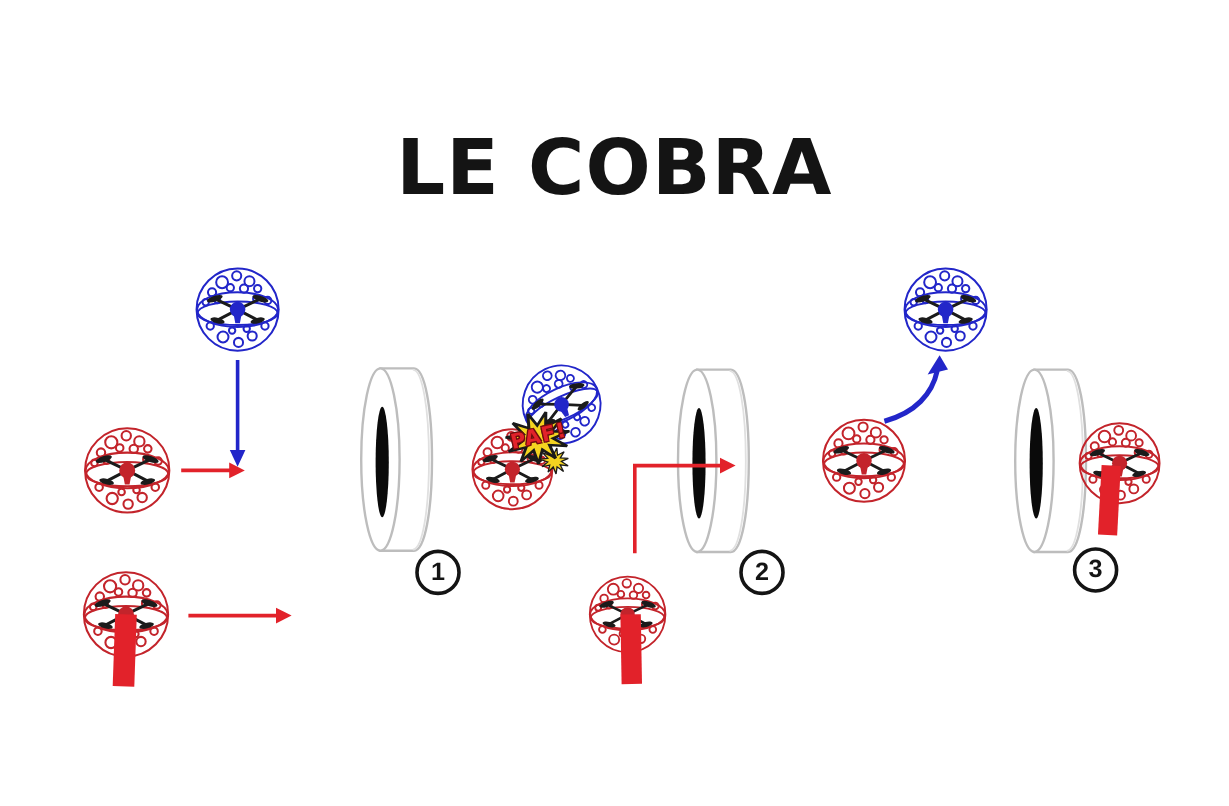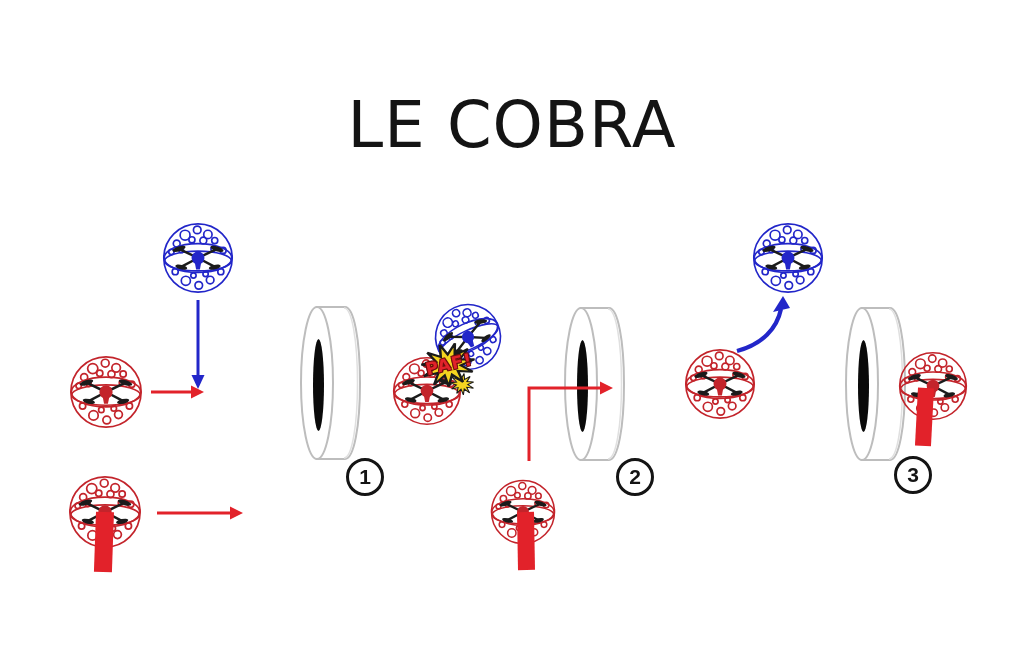--- a/index.html
+++ b/index.html
@@ -1,23 +1,23 @@
 <!DOCTYPE html>
 <html style="--blue: #2226c9; --red: #c3242b; --bright-red: #e2222a; --ink: #141414; --tire-outline: #bdbdbd; --burst-yellow: #f4d420;"><head>
 <meta charset="utf-8">
 <style>
   html,body{margin:0;padding:0;background:#fff;}
   .stage{
     position:relative;width:1024px;height:672px;background:#fff;overflow:hidden;
     font-family:"Liberation Sans",sans-serif;
   }
   .title{
-    position:absolute;top:92px;left:0;right:0;margin:0;
+    position:absolute;top:108px;left:0;right:0;margin:0;
     text-align:center;font-family:"DejaVu Sans",sans-serif;
-    font-size:64px;font-weight:normal;letter-spacing:1px;color:var(--ink);
+    font-size:64px;font-weight:bold;letter-spacing:1px;color:var(--ink);
     line-height:1.05;
   }
   svg.canvas{position:absolute;left:0;top:0;}
   
   .c-blue{color:var(--blue);}
   .c-red{color:var(--red);}
   .s-blue{stroke:var(--blue);fill:none;}
   .s-red{stroke:var(--bright-red);fill:none;}
   .f-blue{fill:var(--blue);}
   .f-red{fill:var(--bright-red);}

